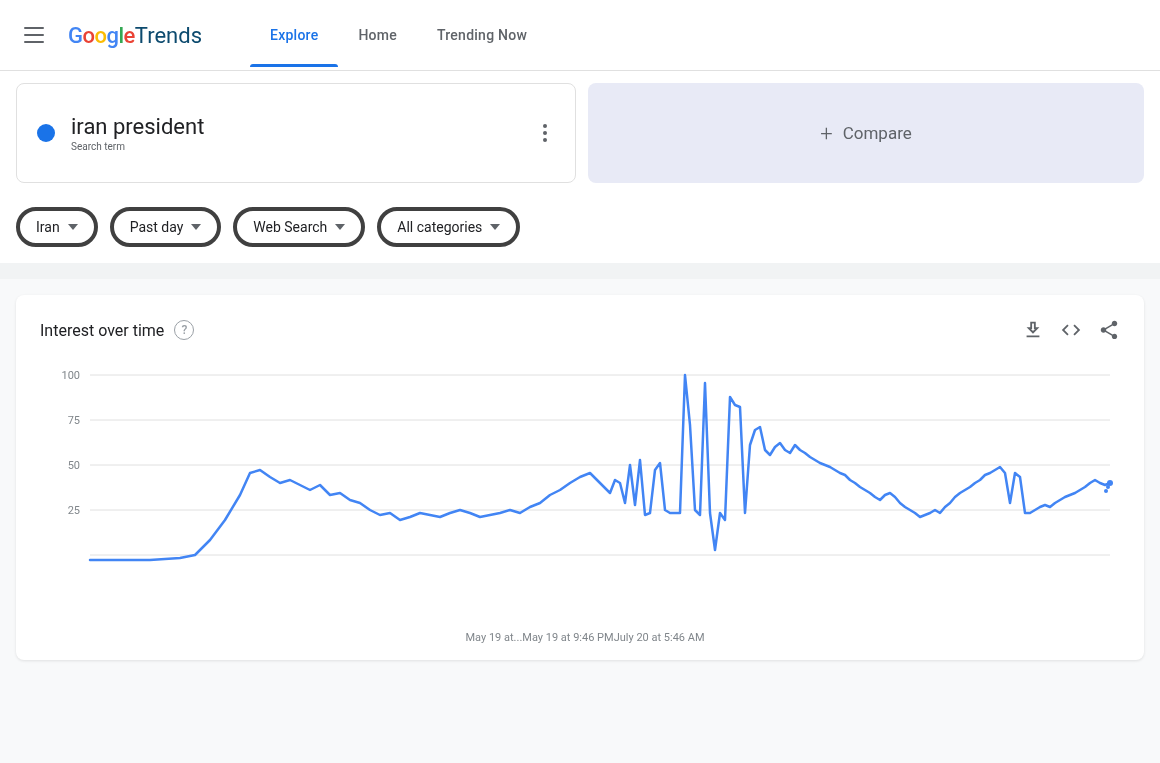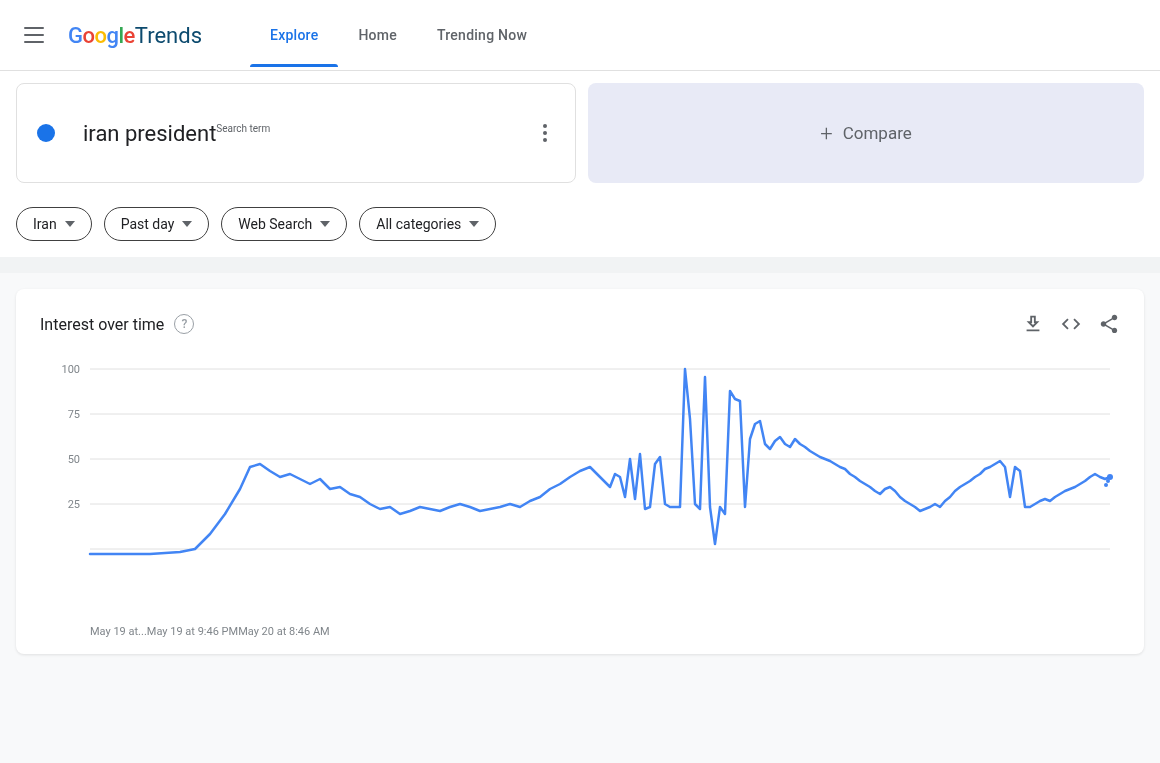--- a/index.html
+++ b/index.html
@@ -118,22 +118,21 @@
     }
     .blue-dot {
       width: 18px;
       height: 18px;
       background: #1a73e8;
       border-radius: 50%;
       flex-shrink: 0;
     }
     .search-term-text {
       display: flex;
-      flex-direction: row;
-      margin-left: 12px;
+      flex-direction: column;
     }
     .search-term-name {
       font-size: 22px;
       font-weight: 400;
       color: #202124;
     }
     .search-term-label {
       font-size: 10px;
       color: #5f6368;
       margin-top: 2px;
@@ -187,21 +186,21 @@
       background: #fff;
       padding: 12px 16px 16px;
       display: flex;
       gap: 12px;
       align-items: center;
     }
     .filter-select {
       display: flex;
       align-items: center;
       gap: 6px;
-      border: 1px solid #404040;
+      border: 4px solid #404040;
       border-radius: 24px;
       padding: 8px 16px;
       font-size: 14px;
       color: #202124;
       cursor: pointer;
       background: #fff;
       user-select: none;
     }
     .filter-select .arrow {
       width: 0;
@@ -275,21 +274,21 @@
       height: 260px;
     }
     .chart-svg {
       width: 100%;
       height: 100%;
     }
 
     
     .x-labels {
       display: flex;
-      justify-content: flex-start;
+      justify-content: center;
       padding: 6px 40px 0 50px;
       font-size: 11px;
       color: #80868b;
     }
   </style>
 </head>
 <body>
 
 <header class="header">
   <div class="menu-icon">
@@ -548,18 +547,18 @@
 
         <circle cx="1070" cy="118" r="3" fill="#4285f4"></circle>
         <circle cx="1068" cy="122" r="2" fill="#4285f4"></circle>
         <circle cx="1066" cy="126" r="2" fill="#4285f4"></circle>
       </svg>
     </div>
 
     <div class="x-labels">
       <span>May 19 at...</span>
       <span>May 19 at 9:46 PM</span>
-      <span>May 20 at 8:46 AM</span>
+      <span>July 20 at 5:46 AM</span>
       <span></span>
     </div>
   </div>
 
 </div>
 
 </body></html>

